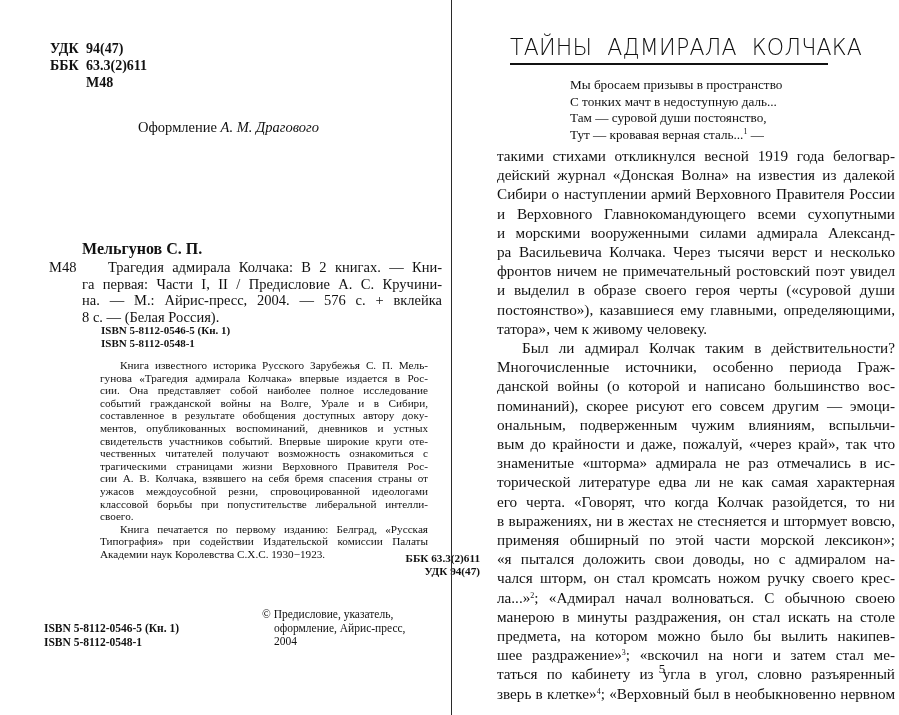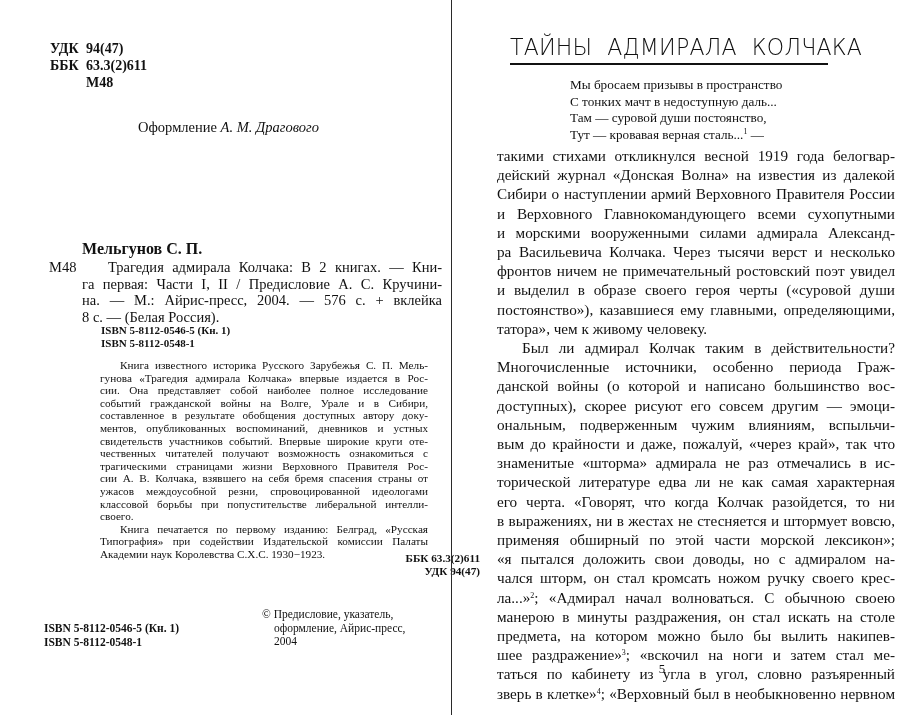--- a/index.html
+++ b/index.html
@@ -268,21 +268,21 @@
           <span class="line">ра Васильевича Колчака. Через тысячи верст и несколько</span>
           <span class="line">фронтов ничем не примечательный ростовский поэт увидел</span>
           <span class="line">и выделил в образе своего героя черты («суровой души</span>
           <span class="line">постоянство»), казавшиеся ему главными, определяющими,</span>
           <span class="line last">татора», чем к живому человеку.</span>
         </div>
       <div id="p2">
           <span class="line indent">Был ли адмирал Колчак таким в действительности?</span>
           <span class="line">Многочисленные источники, особенно периода Граж-</span>
           <span class="line">данской войны (о которой и написано большинство вос-</span>
-          <span class="line">доступных), скорее рисуют его совсем другим — эмоци-</span>
+          <span class="line">поминаний), скорее рисуют его совсем другим — эмоци-</span>
           <span class="line">ональным, подверженным чужим влияниям, вспыльчи-</span>
           <span class="line">вым до крайности и даже, пожалуй, «через край», так что</span>
           <span class="line">знаменитые «шторма» адмирала не раз отмечались в ис-</span>
           <span class="line">торической литературе едва ли не как самая характерная</span>
           <span class="line">его черта. «Говорят, что когда Колчак разойдется, то ни</span>
           <span class="line">в выражениях, ни в жестах не стесняется и штормует вовсю,</span>
           <span class="line">применяя обширный по этой части морской лексикон»;</span>
           <span class="line">«я пытался доложить свои доводы, но с адмиралом на-</span>
           <span class="line">чался шторм, он стал кромсать ножом ручку своего крес-</span>
           <span class="line"><span>ла...»</span><span class="sup">2</span><span>; «Адмирал начал волноваться. С обычною своею</span></span>

